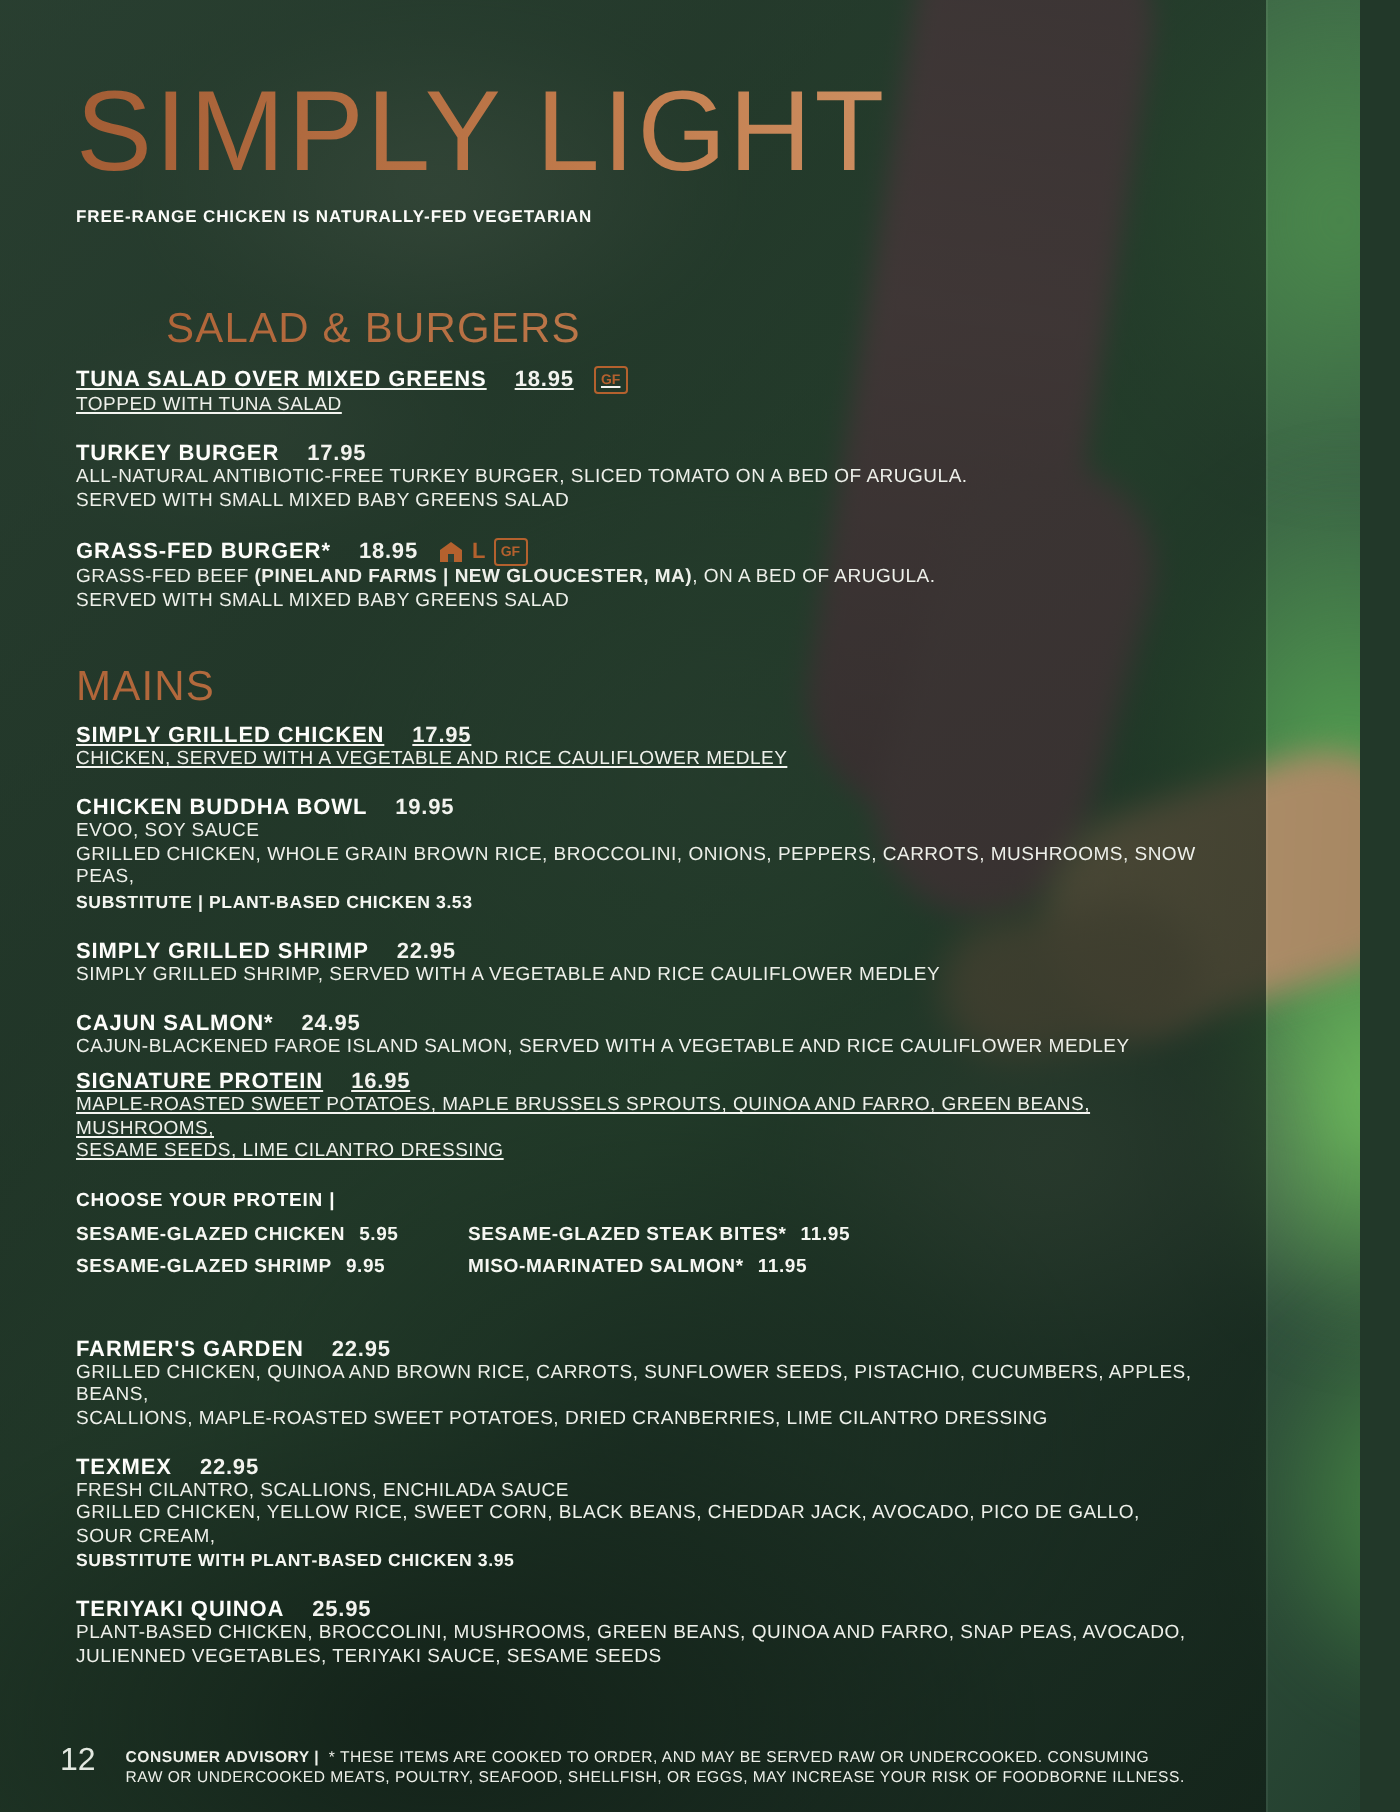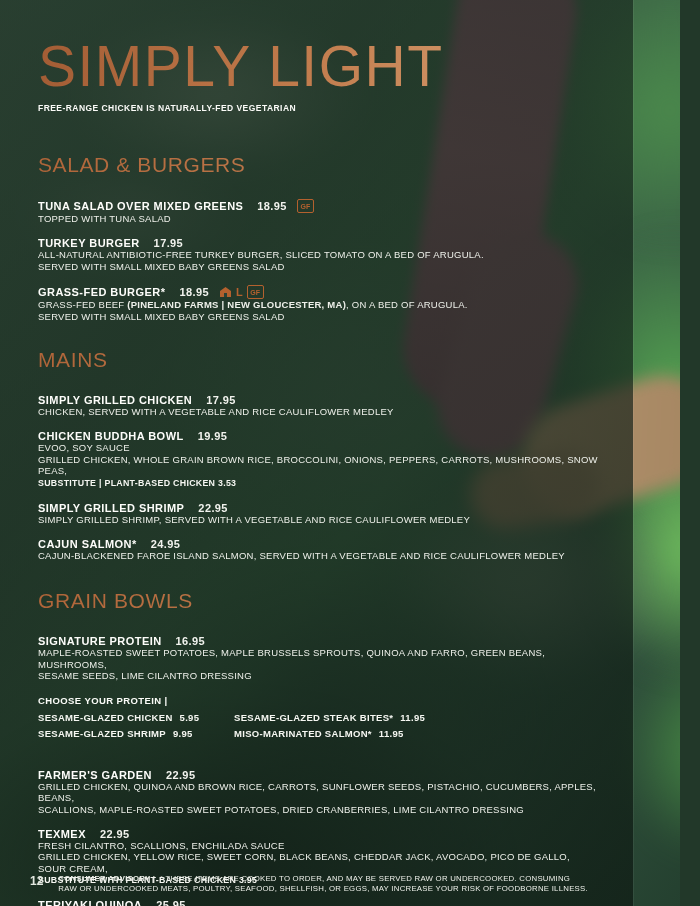--- a/index.html
+++ b/index.html
@@ -42,26 +42,26 @@
   .title{margin:0;font-size:57px;line-height:1.0;font-weight:300;letter-spacing:1.5px;
     background:linear-gradient(90deg,#a35d35 0%,#c07a4b 45%,#daa477 100%);
     -webkit-background-clip:text;background-clip:text;color:transparent;-webkit-text-fill-color:transparent;
     white-space:nowrap;}
   .subtitle{margin-top:8px;font-size:8.5px;font-weight:700;letter-spacing:.45px;color:#fbfbf8;}
 
   .section-h{font-size:21px;font-weight:500;letter-spacing:.6px;
     background:linear-gradient(90deg,#b06539 0%,#cd8f60 100%);
     -webkit-background-clip:text;background-clip:text;color:transparent;-webkit-text-fill-color:transparent;
     white-space:nowrap;}
-  .sec-salad .section-h{margin-top:40px;}
+  .sec-salad .section-h{margin-top:40px;margin-left:45px;}
   .sec-mains .section-h{margin-top:26px;}
   .sec-grain .section-h{margin-top:28px;}
 
   .item{margin-top:13px;}
-  .item.first{margin-top:22px;}
+  .item.first{margin-top:6px;text-decoration:underline;}
   .name-row{display:flex;align-items:center;gap:0;}
   .item-name{font-size:11px;font-weight:700;letter-spacing:.45px;color:#fdfdfa;}
   .item-price{font-size:11px;font-weight:700;letter-spacing:.4px;color:#f2f3ee;margin-left:14px;}
   .tag-group{display:inline-flex;align-items:center;gap:4px;margin-left:10px;}
   .gf-box{display:inline-flex;align-items:center;justify-content:center;
     width:15px;height:12px;border:1.6px solid #b4612e;border-radius:2px;
     color:#b4612e;font-size:7px;font-weight:800;letter-spacing:0;line-height:1;}
   .l-letter{color:#b4612e;font-size:11px;font-weight:800;line-height:1;}
   .farm-svg{display:inline-block;}
   .desc{font-size:9.5px;line-height:11.4px;letter-spacing:.25px;color:#eef0ea;font-weight:400;}
@@ -70,21 +70,21 @@
 
   .chooser{margin-top:13px;}
   .chooser-label{font-size:9.5px;font-weight:700;letter-spacing:.4px;color:#fbfcf8;}
   .chooser-grid{margin-top:6px;display:grid;grid-template-columns:196px auto;row-gap:5px;column-gap:0;}
   .chooser-opt{font-size:9.5px;font-weight:700;letter-spacing:.3px;color:#f6f7f2;white-space:nowrap;}
   .chooser-opt .p{margin-left:7px;}
 
   .gap-lg{margin-top:30px;}
 
   .footer{position:absolute;left:30px;right:72px;bottom:12px;display:flex;align-items:flex-start;gap:15px;}
-  .page-num{font-size:12px;font-weight:700;color:#e3e8e0;line-height:10px;padding-top:2px;}
+  .page-num{font-size:16px;font-weight:400;color:#e3e8e0;line-height:10px;padding-top:2px;}
   .advisory{font-size:7.8px;line-height:10px;letter-spacing:.25px;color:#eef0ea;}
   .advisory .bold{font-weight:700;}
 </style>
 </head>
 <body>
 
 <div class="page">
 
   <div class="photo">
     <div class="blob b-paleleaf1"></div>
@@ -183,21 +183,20 @@
       <div class="item">
         <div class="name-row">
           <span class="item-name">CAJUN SALMON*</span>
           <span class="item-price">24.95</span>
         </div>
         <div class="desc">CAJUN-BLACKENED FAROE ISLAND SALMON, SERVED WITH A VEGETABLE AND RICE CAULIFLOWER MEDLEY</div>
       </div>
     </div>
 
     <div class="section sec-grain">
-      <div class="section-h">GRAIN BOWLS</div>
 
       <div class="item first">
         <div class="name-row">
           <span class="item-name">SIGNATURE PROTEIN</span>
           <span class="item-price">16.95</span>
         </div>
         <div class="desc">MAPLE-ROASTED SWEET POTATOES, MAPLE BRUSSELS SPROUTS, QUINOA AND FARRO, GREEN BEANS, MUSHROOMS,</div>
         <div class="desc">SESAME SEEDS, LIME CILANTRO DRESSING</div>
       </div>
 

